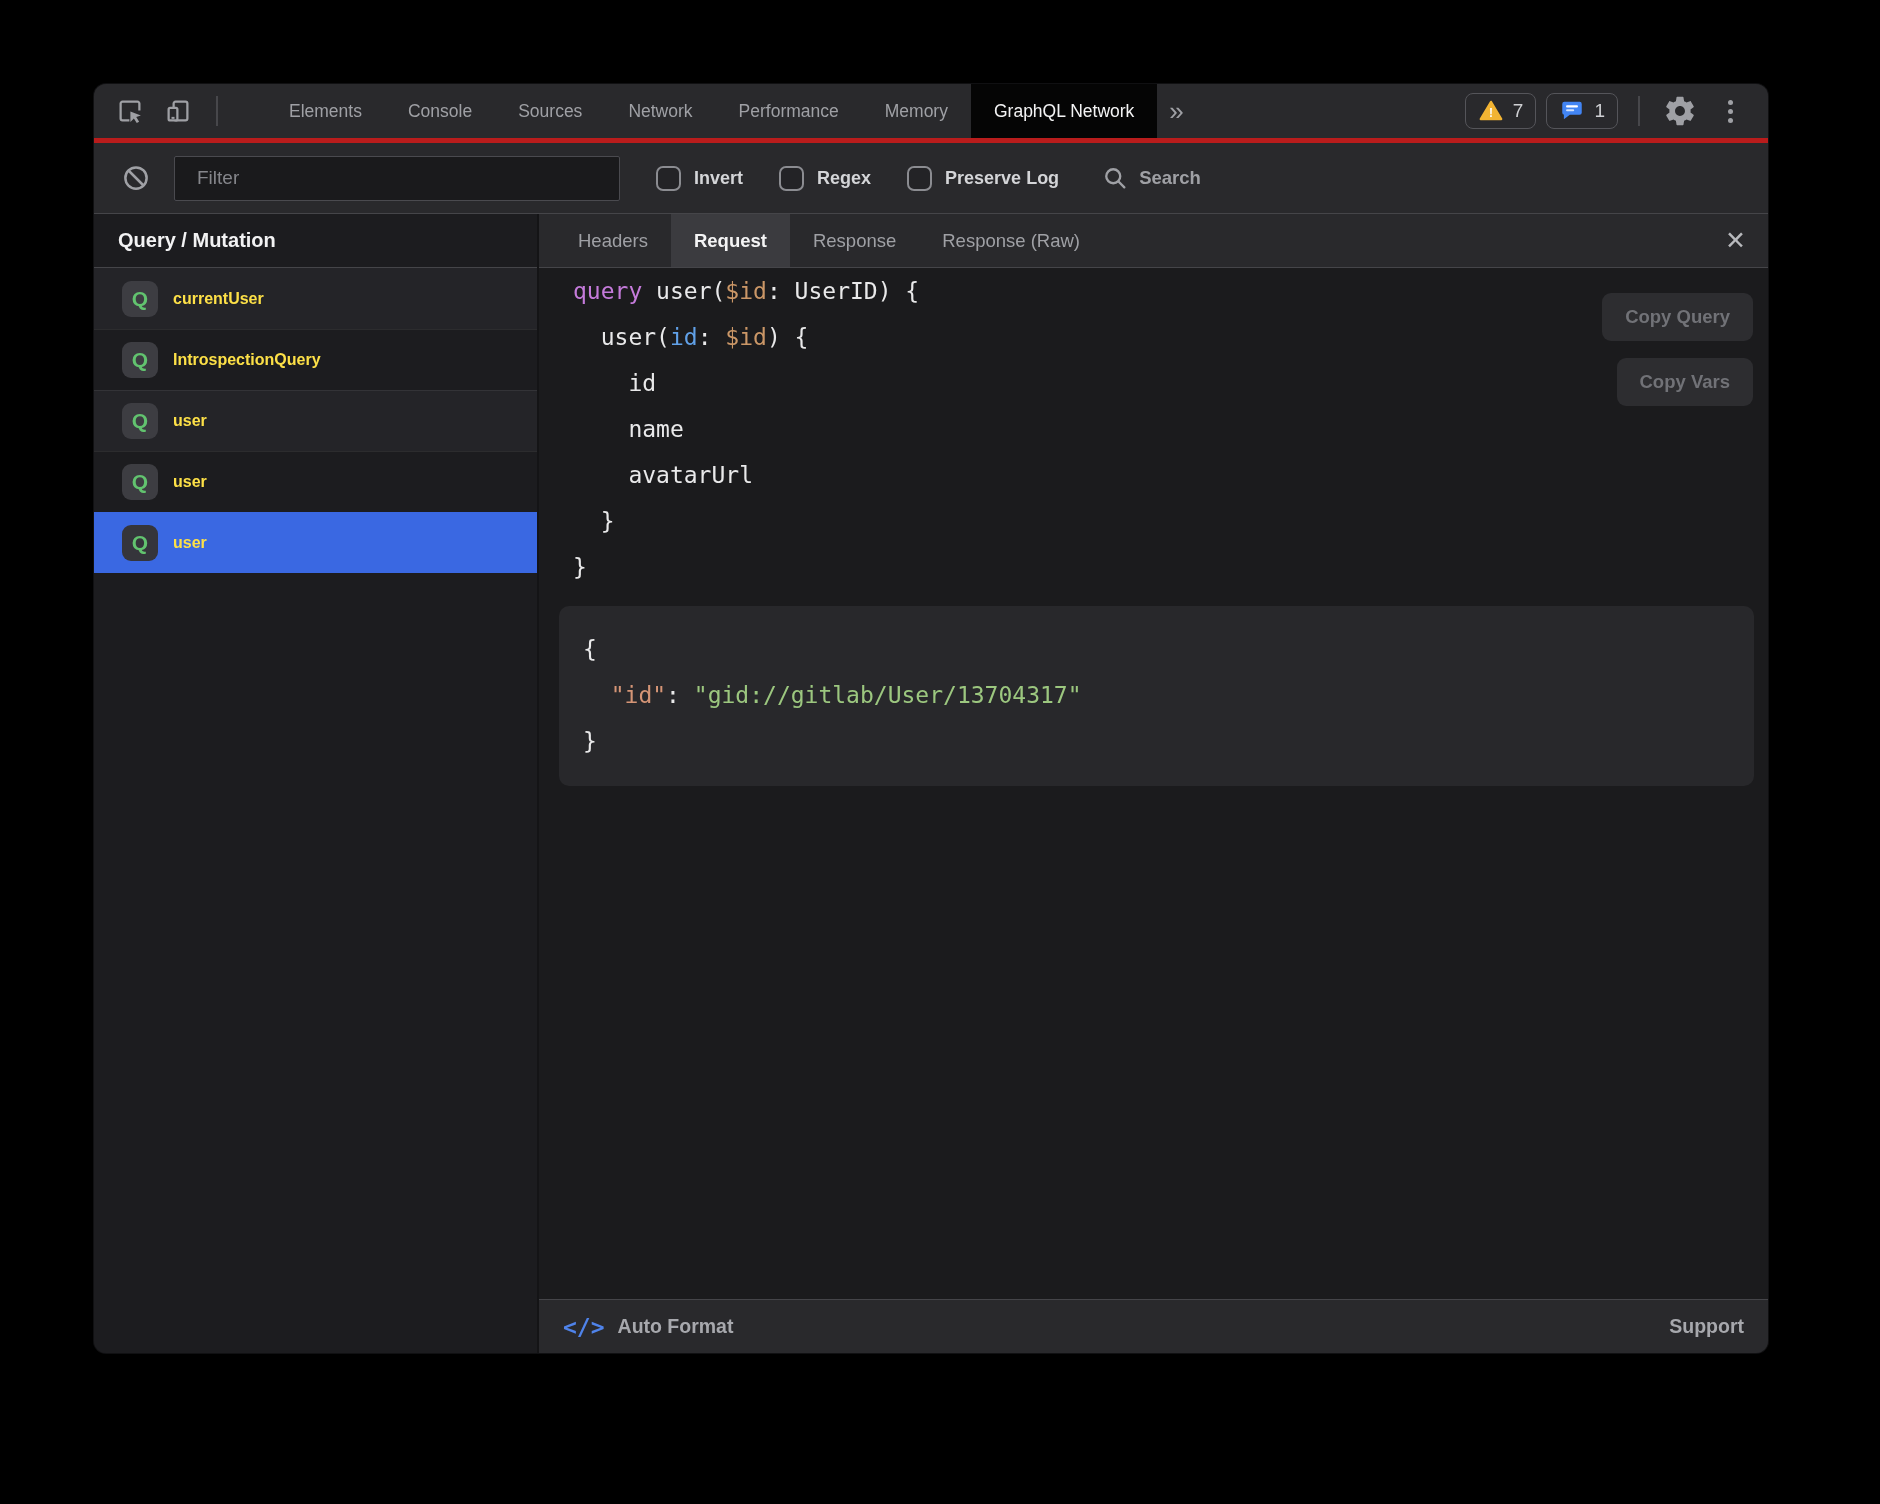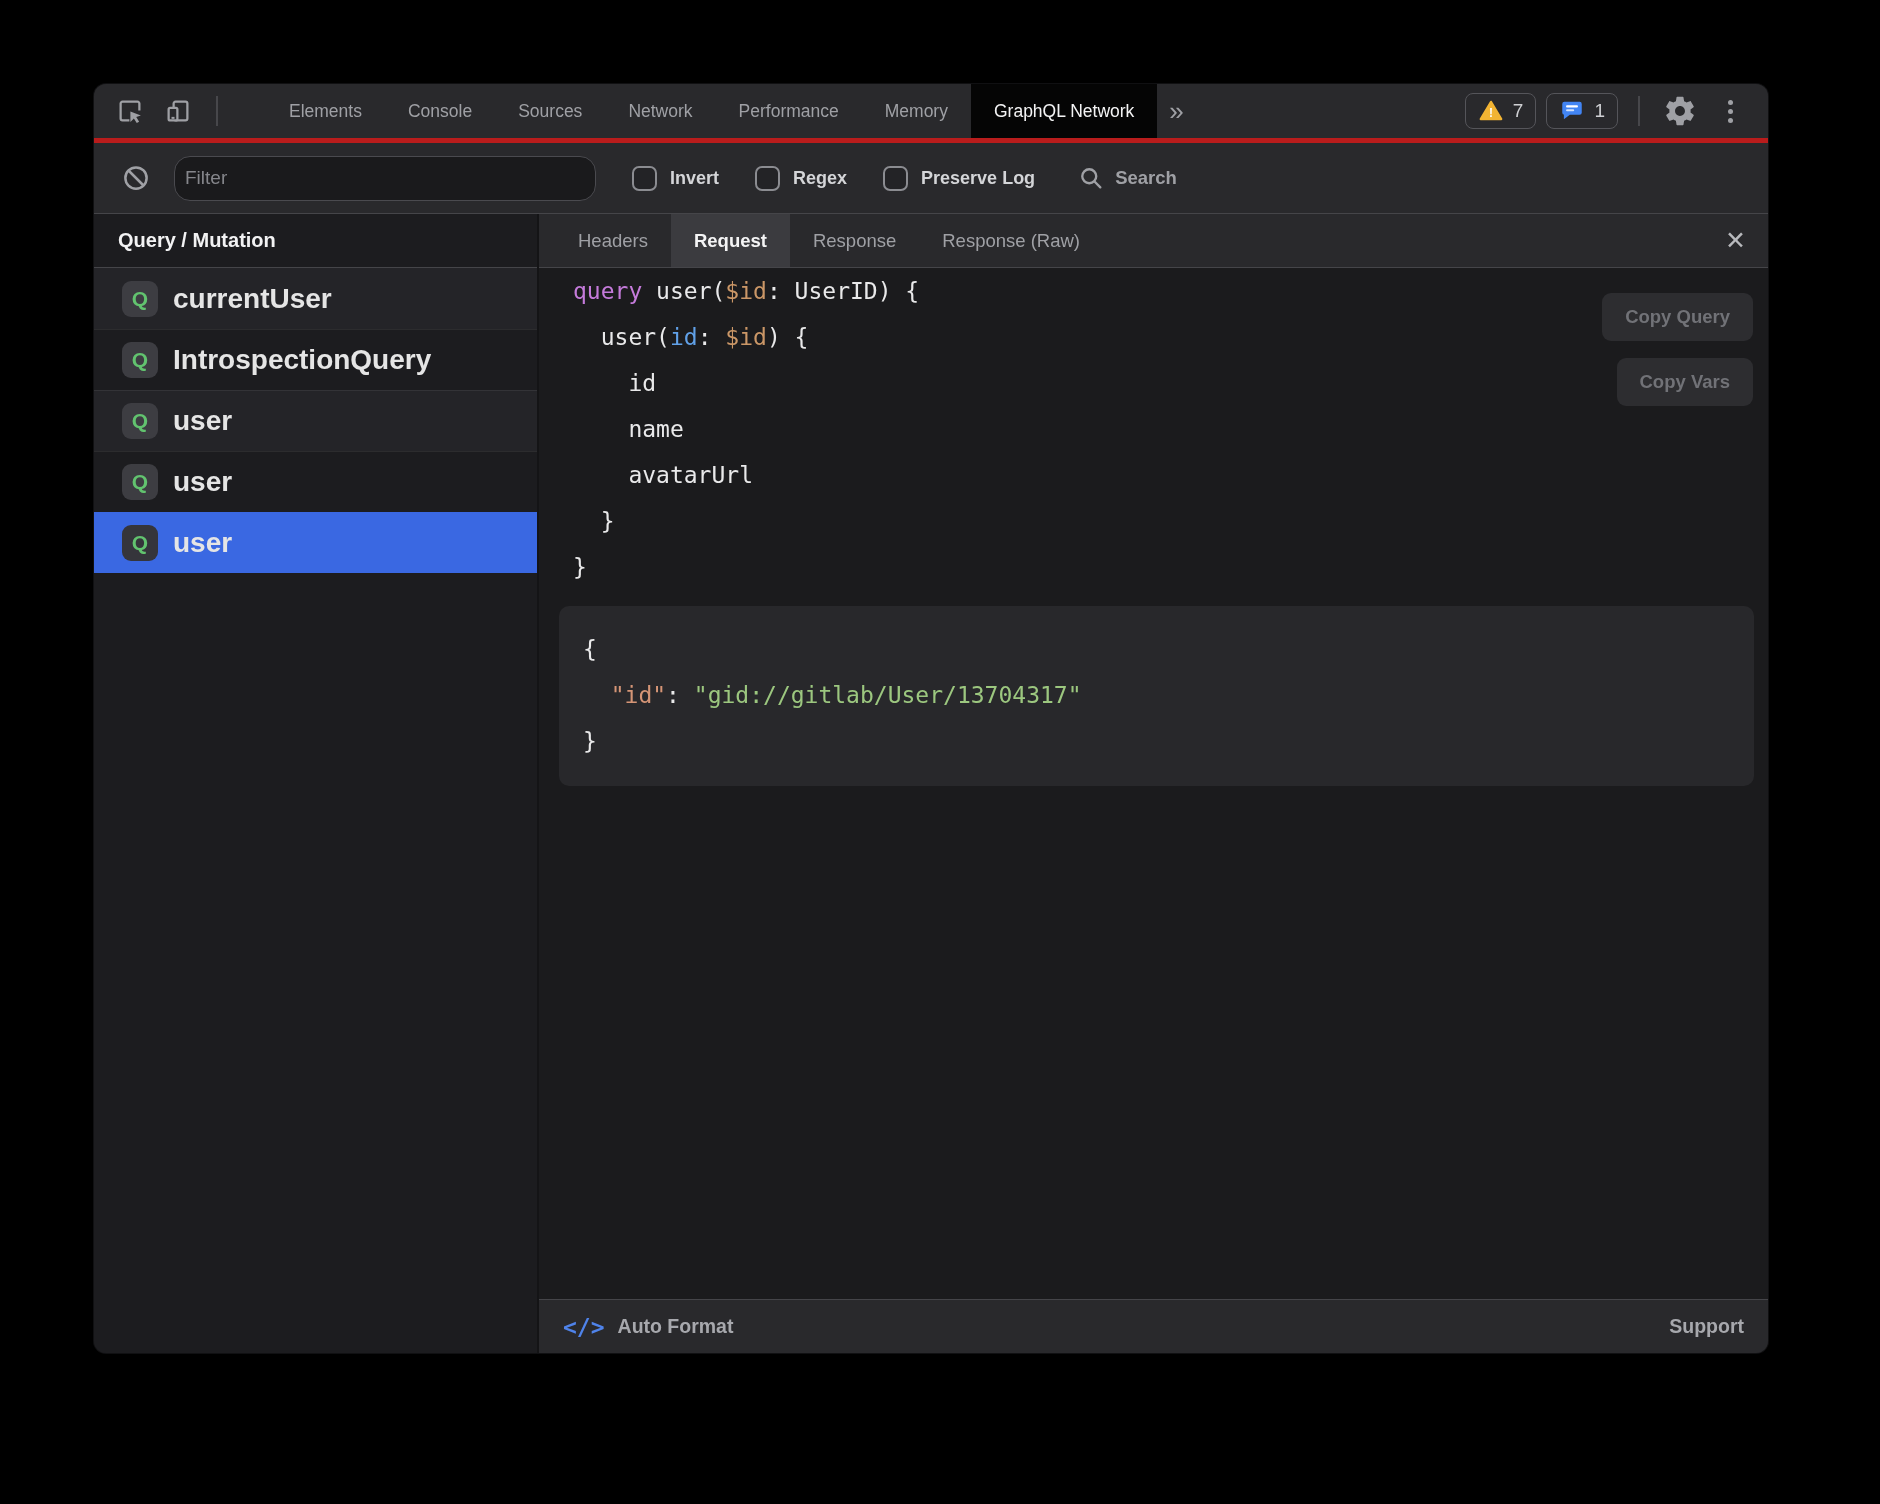--- a/index.html
+++ b/index.html
@@ -27,42 +27,42 @@
   .overflow-btn{border:none;background:none;color:#9fa0a5;font-size:26px;padding:0 12px;cursor:pointer;}
   .toolbar-right{margin-left:auto;display:flex;align-items:center;padding-right:18px;gap:10px;}
   .count-badge{display:flex;align-items:center;gap:9px;border:1.5px solid #55555a;border-radius:8px;
     padding:4px 12px;background:none;color:#cfd0d3;font-size:19px;cursor:pointer;}
   .dots{display:flex;flex-direction:column;gap:4px;align-items:center;}
   .dots i{width:5px;height:5px;border-radius:50%;background:#9fa0a5;}
   
   .filterbar{height:70px;flex:0 0 auto;background:#29292c;border-bottom:1px solid #454549;
     display:flex;align-items:center;padding-left:22px;}
   .filter-input{margin-left:18px;width:400px;height:43px;background:#1a1a1c;border:1.5px solid #4a4a4f;
-    border-radius:16px;color:#c9cacd;font-size:19px;padding:0 10px;outline:none;font-family:"Liberation Sans",sans-serif;}
+    border-radius:2px;color:#c9cacd;font-size:19px;padding:0 22px;outline:none;font-family:"Liberation Sans",sans-serif;}
   .filter-input::placeholder{color:#85868b;}
   .check{display:flex;align-items:center;gap:13px;margin-left:36px;cursor:pointer;}
   .checkbox{width:25px;height:25px;border:2.5px solid #8b8c91;border-radius:7px;background:#232326;box-sizing:border-box;}
   .check-label{color:#d4d5d8;font-weight:bold;font-size:18px;}
   .searchline{display:flex;align-items:center;gap:10px;margin-left:42px;cursor:pointer;}
   .search-label{color:#9fa0a5;font-weight:bold;font-size:18.5px;}
   
   .content{flex:1;display:flex;min-height:0;}
   .sidebar{width:443px;flex:0 0 auto;background:#1c1c1f;border-right:2px solid #141416;
     display:flex;flex-direction:column;}
   .sidebar-header{height:53px;flex:0 0 auto;display:flex;align-items:center;padding-left:24px;
     color:#f2f2f3;font-weight:bold;font-size:20px;border-bottom:1px solid #454549;}
   .side-item{height:61px;flex:0 0 auto;display:flex;align-items:center;padding-left:28px;gap:15px;
     cursor:pointer;box-sizing:border-box;}
   .side-item:not(:first-child){border-top:1px solid rgba(255,255,255,0.07);}
   .side-item.alt{background:#242428;}
   .side-item.selected{background:#3a68e2;border-top-color:transparent;}
   .qbadge{width:36px;height:36px;border-radius:9px;background:#3d3d42;color:#62c36f;font-weight:bold;
     font-size:21px;display:flex;align-items:center;justify-content:center;flex:0 0 auto;}
   .side-item.selected .qbadge{background:#35353b;}
-  .side-label{color:#e5e5e5;font-weight:bold;font-size:28px;}
+  .side-label{color:#fde047;font-weight:bold;font-size:16px;}
   
   .detail{flex:1;display:flex;flex-direction:column;background:#1b1b1d;min-width:0;}
   .detail-tabs{height:53px;flex:0 0 auto;background:#29292c;border-bottom:1px solid #454549;
     display:flex;align-items:stretch;padding-left:16px;position:relative;}
   .detail-tab{display:flex;align-items:center;padding:0 23px;font-size:18.5px;color:#9fa0a5;cursor:pointer;}
   .detail-tab.active{background:#3b3b3f;color:#f4f4f5;font-weight:bold;}
   .close-btn{position:absolute;right:14px;top:0;bottom:0;border:none;background:none;color:#b8b9bd;
     font-size:25px;padding:0 8px;cursor:pointer;}
   .request-pane{flex:1;position:relative;overflow:hidden;}
   .code{font-family:"DejaVu Sans Mono",monospace;font-size:23px;line-height:46px;}

